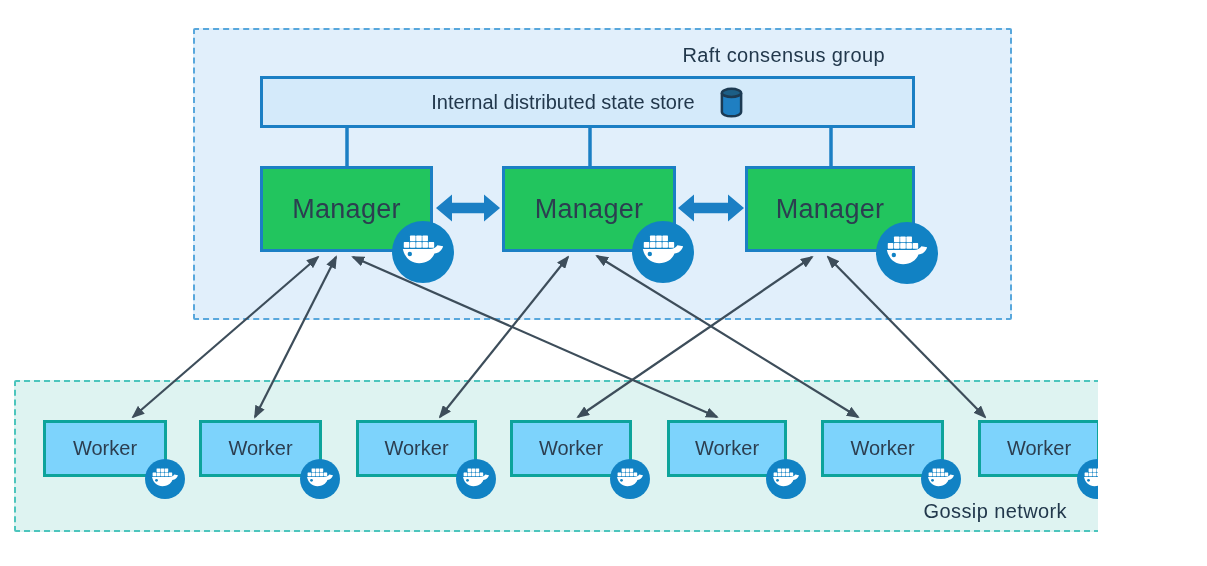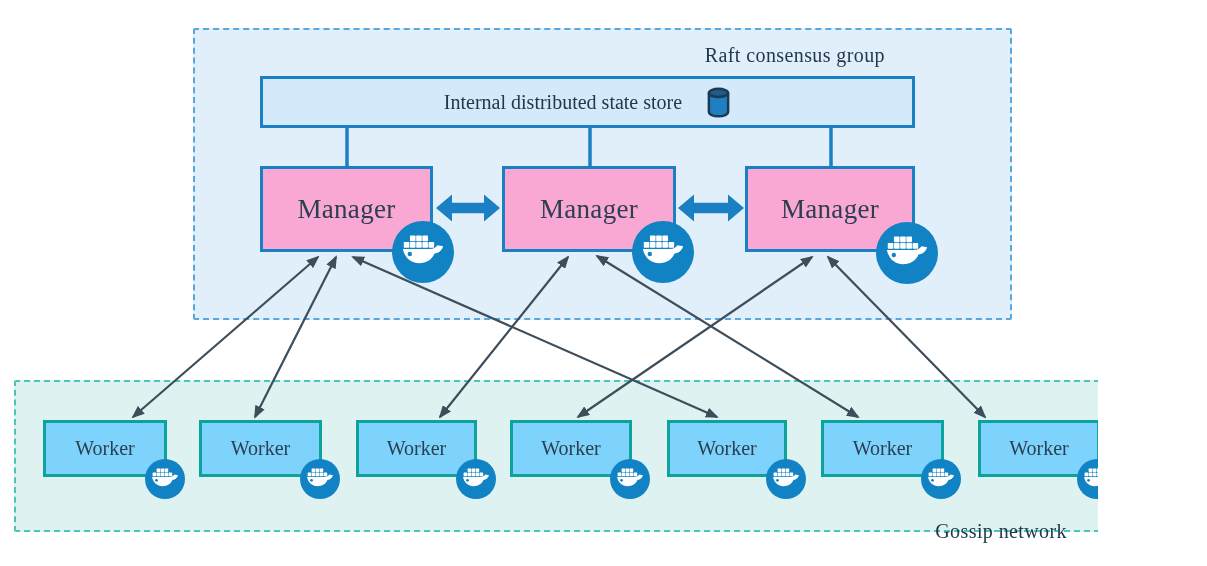--- a/index.html
+++ b/index.html
@@ -1,48 +1,48 @@
 <!DOCTYPE html>
 <html><head>
 <meta charset="utf-8">
 <title>Diagram</title>
 <style>
   html,body{margin:0;padding:0;background:#ffffff;}
   .canvas{
     position:relative;width:1098px;height:566px;background:#ffffff;
-    font-family:Liberation Serif, serif;overflow:hidden;
+    font-family:Liberation Sans, sans-serif;overflow:hidden;
   }
   .container{position:absolute;box-sizing:border-box;z-index:1;border-radius:2px;}
   .raft{
     left:193px;top:28px;width:819px;height:292px;
     background:#e1effb;border:2px dashed #58a7dc;
   }
   .gossip{
     left:14px;top:380px;width:1176px;height:152px;
     background:#def3f1;border:2px dashed #4cc5bd;
   }
   .corner-label{
     position:absolute;z-index:5;color:#22384c;font-size:20px;letter-spacing:0.4px;
     white-space:nowrap;
   }
   .raft-label{top:44px;right:213px;}
-  .gossip-label{top:520px;right:31px;}
+  .gossip-label{top:500px;right:31px;}
   #edges{position:absolute;left:0;top:0;z-index:2;pointer-events:none;}
   .node{
     position:absolute;box-sizing:border-box;z-index:3;
     display:flex;align-items:center;justify-content:center;
     color:#2c3e50;
   }
   .store{
     left:260px;top:76px;width:655px;height:52px;
     background:#d4eafa;border:3px solid #1b7fc4;
     font-size:20px;color:#22384c;gap:24px;
   }
   .manager{
-    background:#f9a8d4;border:3px solid #1b7fc4;
+    background:#22c55e;border:3px solid #1b7fc4;
     top:166px;height:86px;font-size:27px;letter-spacing:0.3px;
   }
   .m1{left:260px;width:173px;}
   .m2{left:502px;width:174px;}
   .m3{left:745px;width:170px;}
   .worker{
     background:#7dd3fc;border:3px solid #0da39b;
     top:420px;height:57px;width:122px;font-size:20px;
   }
   .w1{left:43px;width:124px;}

